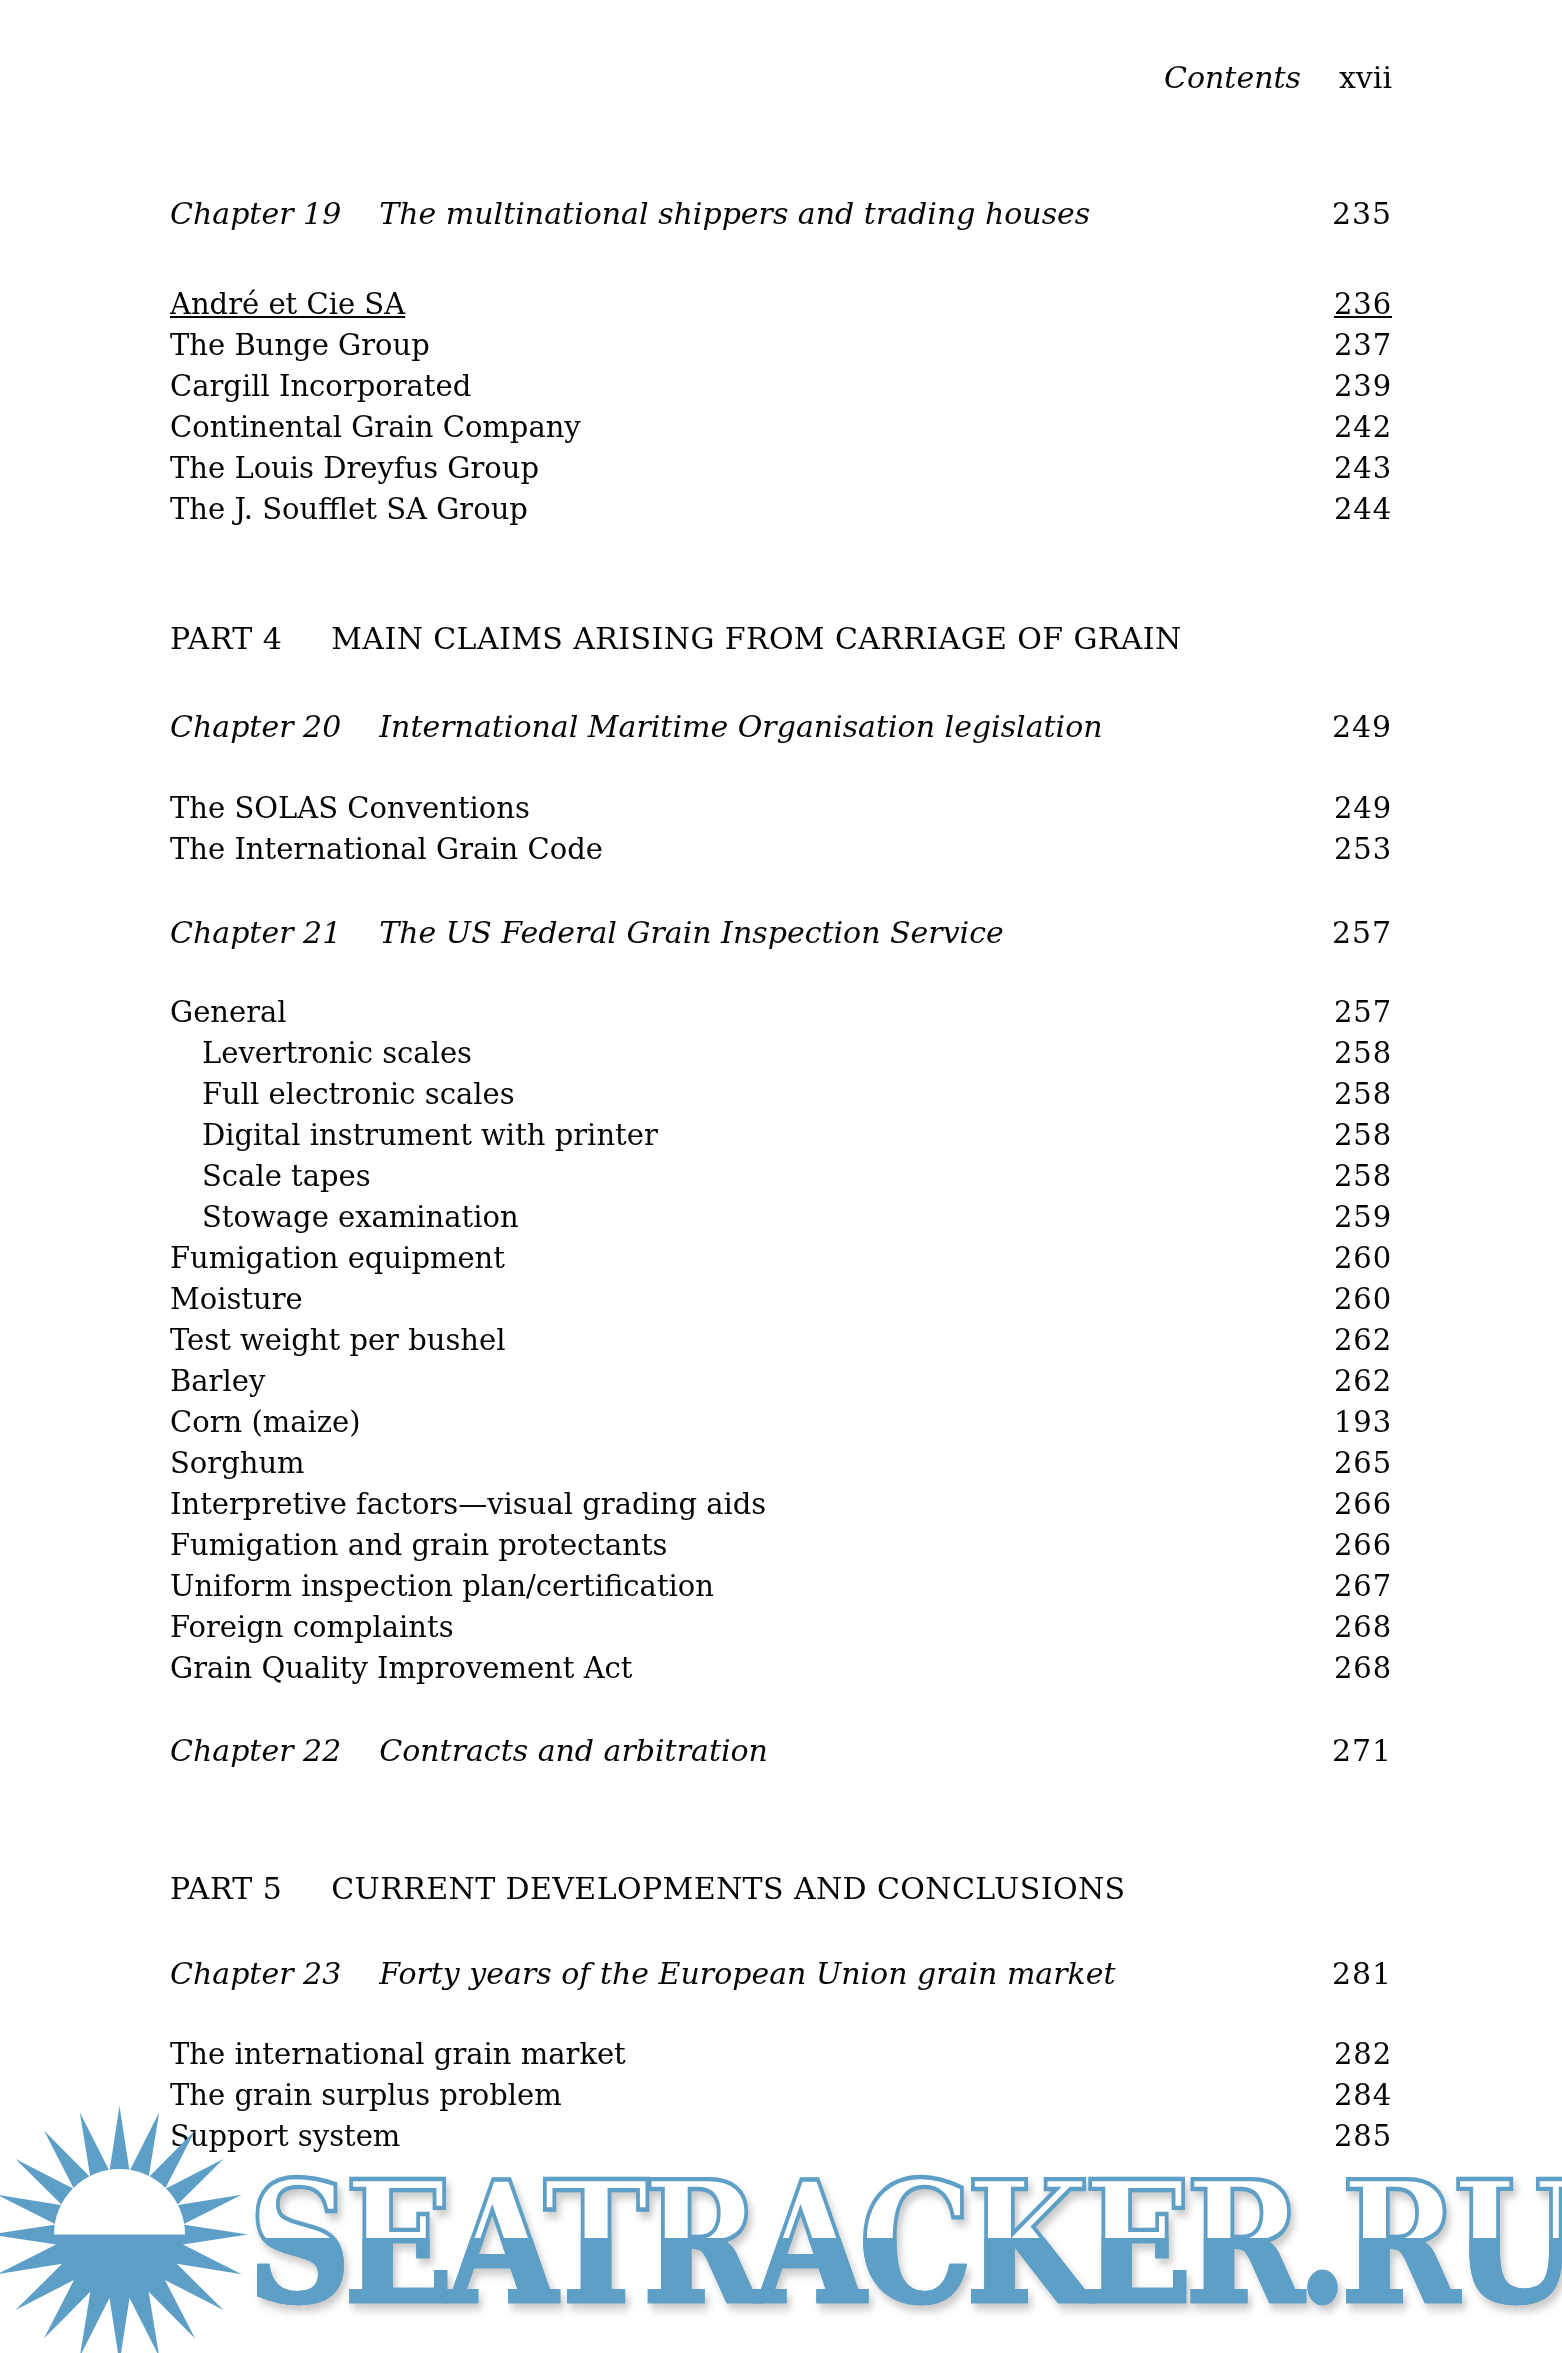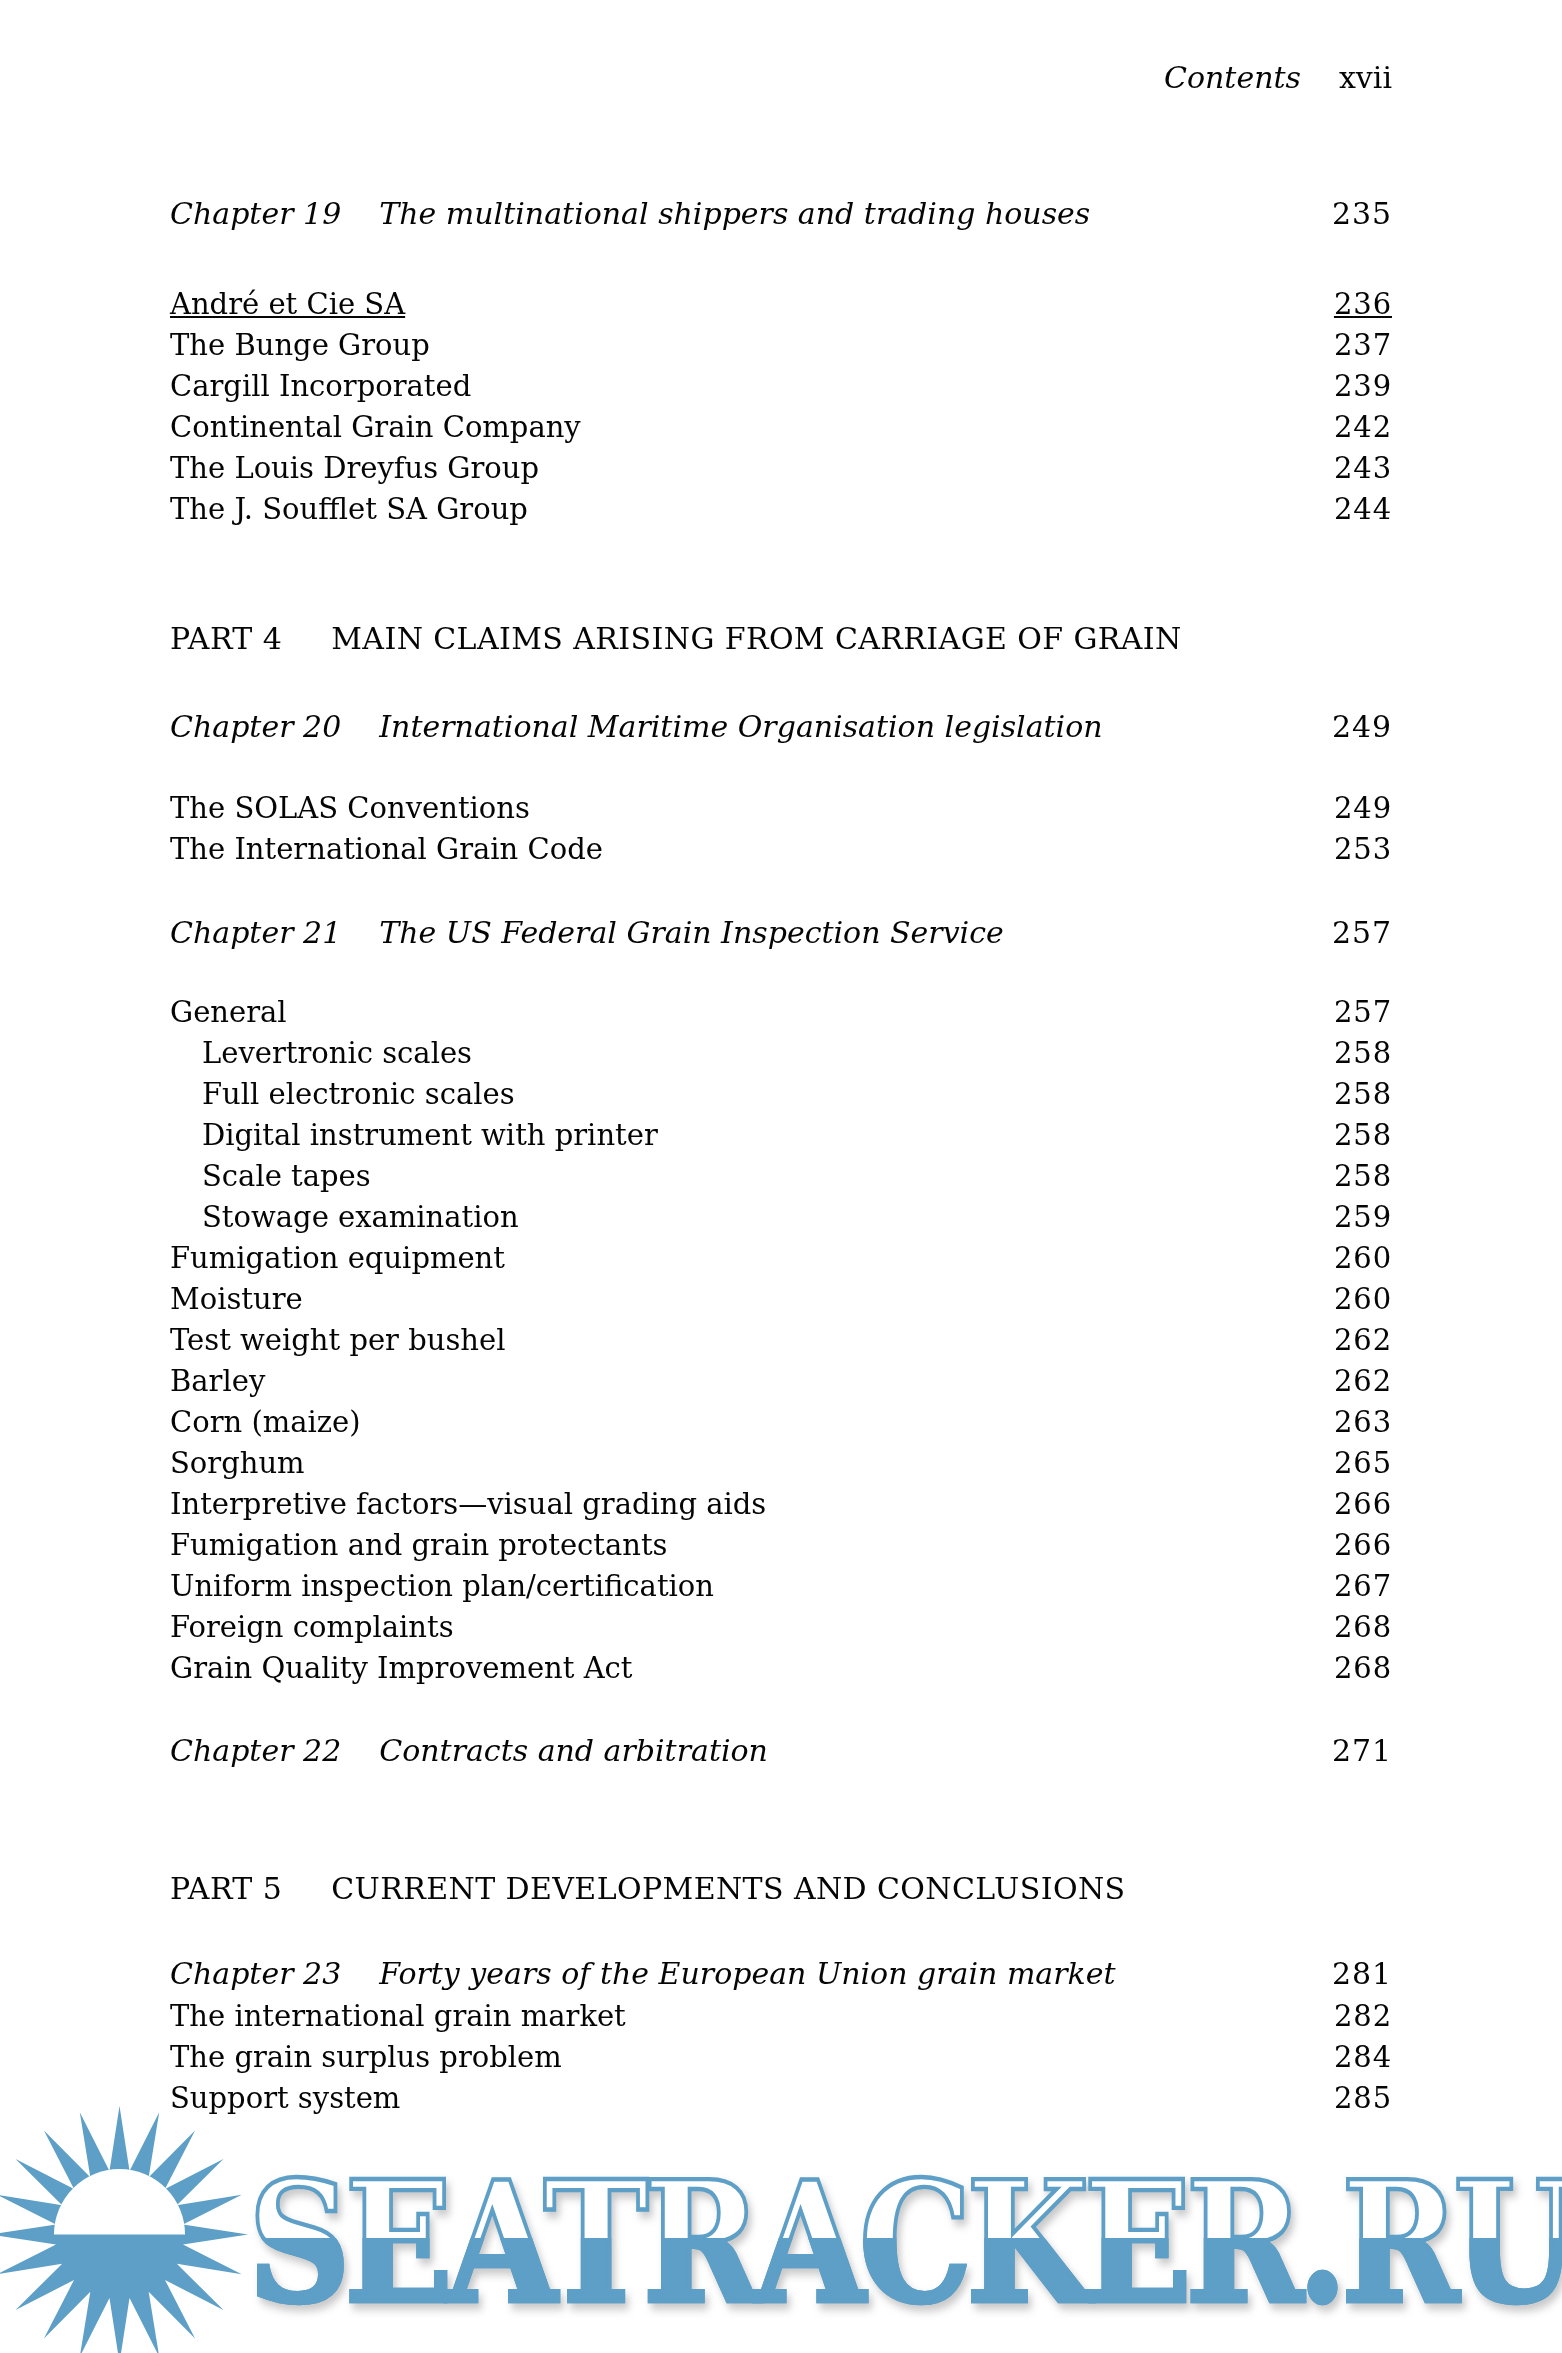--- a/index.html
+++ b/index.html
@@ -28,21 +28,21 @@
   .mt-ch19{margin-top:91px;}
   .mt-items19{margin-top:48px;text-decoration:underline;}
   .mt-part4{margin-top:87px;}
   .mt-ch20{margin-top:44px;}
   .mt-items20{margin-top:39px;}
   .mt-ch21{margin-top:41px;}
   .mt-items21{margin-top:37px;}
   .mt-ch22{margin-top:40px;}
   .mt-part5{margin-top:94px;}
   .mt-ch23{margin-top:41px;}
-  .mt-items23{}
+  .mt-items23{margin-top:38px;}
 
   
   .wm-sun{position:absolute;left:-8.7px;top:2106px;width:257px;height:257px;}
   .wm-text{
     position:absolute;left:248px;top:2141px;width:1310px;height:202px;
     font-family:"DejaVu Serif", serif;font-weight:bold;
     font-size:167px;line-height:202px;letter-spacing:-7px;white-space:nowrap;
     transform:scaleX(0.85);transform-origin:left center;
     filter:drop-shadow(4.4px 6px 4.4px rgba(110,110,110,0.38));
   }
@@ -158,21 +158,21 @@
       <div class="row item">
         <span class="lbl">Test weight per bushel</span>
         <span class="pg">262</span>
       </div>
       <div class="row item">
         <span class="lbl">Barley</span>
         <span class="pg">262</span>
       </div>
       <div class="row item">
         <span class="lbl">Corn (maize)</span>
-        <span class="pg">263</span>
+        <span class="pg">193</span>
       </div>
       <div class="row item">
         <span class="lbl">Sorghum</span>
         <span class="pg">265</span>
       </div>
       <div class="row item">
         <span class="lbl">Interpretive factors—visual grading aids</span>
         <span class="pg">266</span>
       </div>
       <div class="row item">

